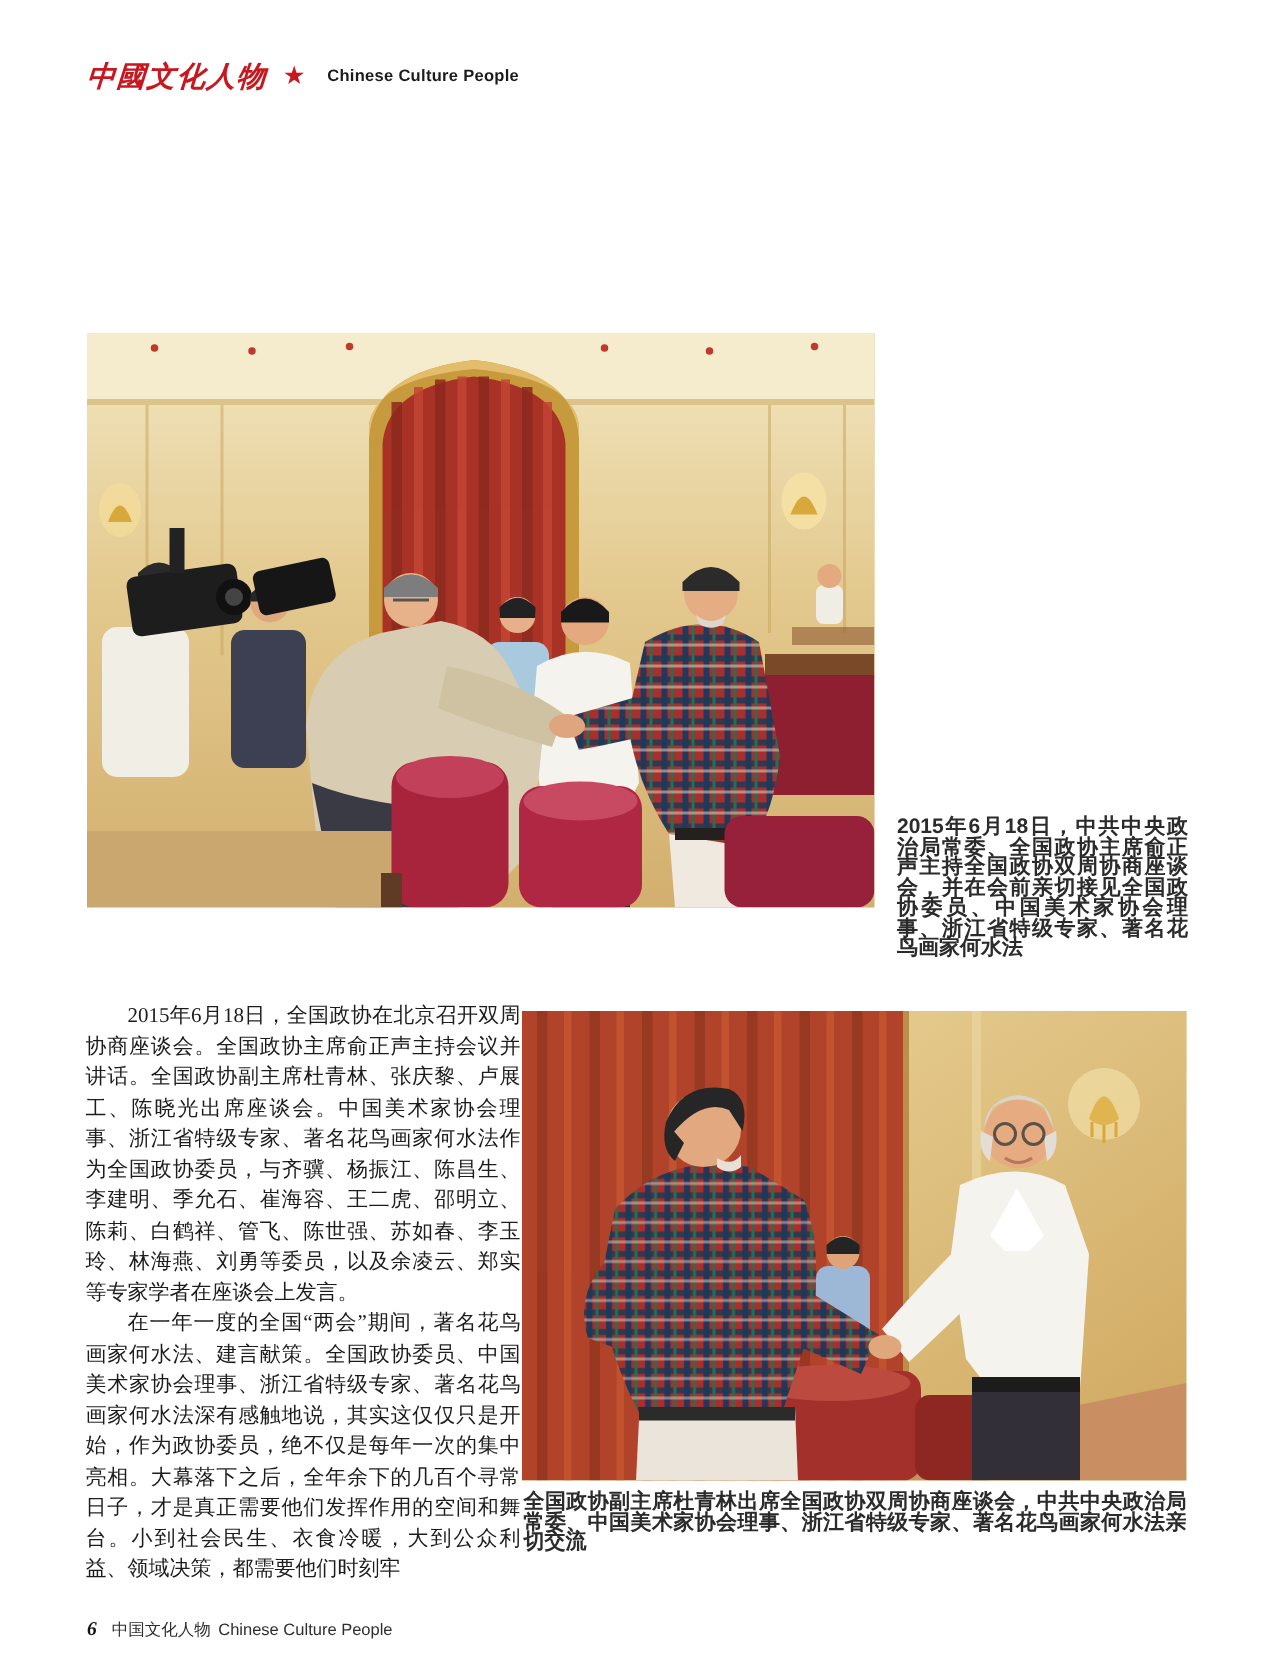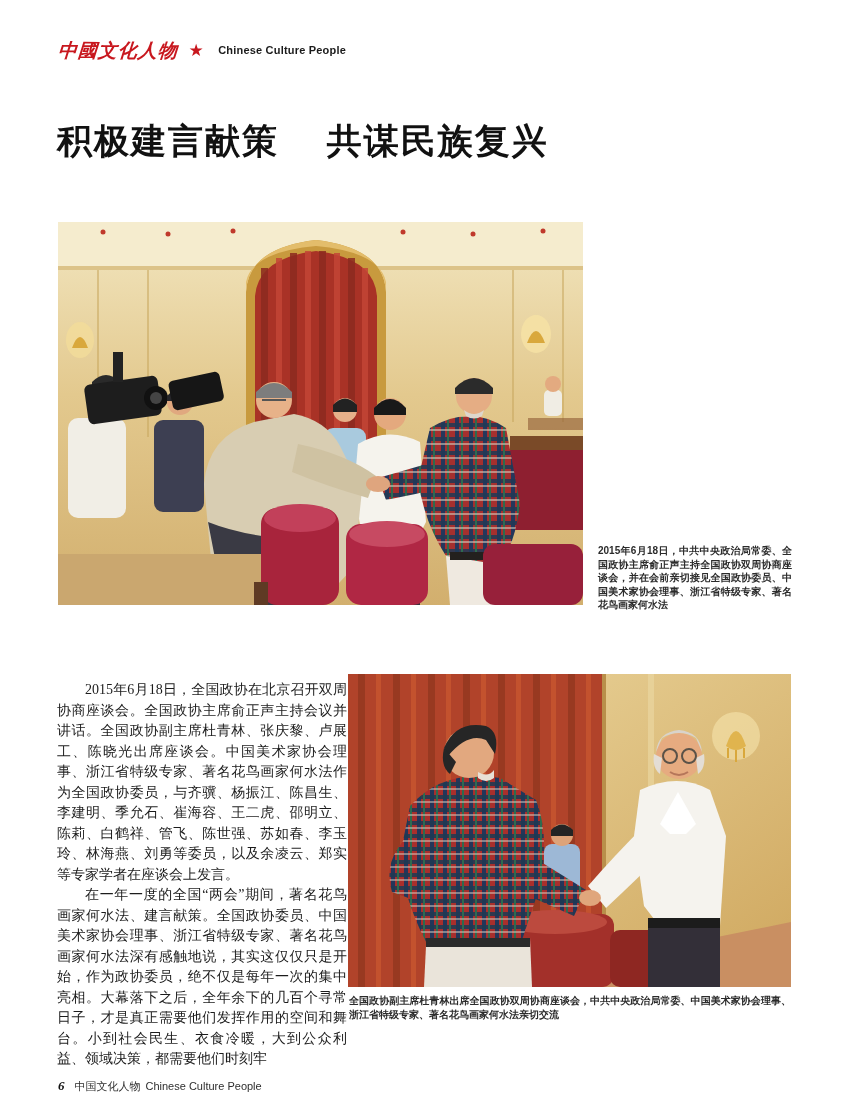--- a/index.html
+++ b/index.html
@@ -14,47 +14,46 @@
   
   .title{position:absolute;left:57px;top:118px;margin:0;width:720px;
          font-family:"Liberation Serif","DejaVu Serif",serif;font-weight:bold;
          font-size:35px;color:#111;letter-spacing:2px;}
   
   .photo{position:absolute;overflow:hidden;background:#d8bc80;}
   .photo1{left:58px;top:222px;width:525px;height:383px;}
   .photo2{left:348px;top:674px;width:443px;height:313px;}
   figure{margin:0;padding:0;}
   
-  .cap{position:absolute;margin:0;font-size:10px;font-weight:600;color:#2b2b2b;line-height:13.5px;
+  .cap{position:absolute;margin:0;font-size:14px;font-weight:600;color:#2b2b2b;line-height:13.5px;
        font-family:"Liberation Sans",sans-serif;text-align:justify;}
   .cap1{left:598px;top:544px;width:194px;}
   .cap2{left:349px;top:994px;width:442px;}
   
   .bodycol{position:absolute;left:57px;top:668px;width:290px;
            font-family:"Liberation Serif","DejaVu Serif",serif;
-           font-size:14px;line-height:20.5px;color:#1c1c1c;text-align:justify;margin-top:12px;}
+           font-size:14px;line-height:20.5px;color:#1c1c1c;text-align:justify;}
   .bodycol p{margin:0;text-indent:2em;}
   
   .pfoot{position:absolute;left:58px;top:1078px;font-size:11px;color:#2e2e2e;white-space:nowrap;}
   .folio{font-family:"Liberation Serif",serif;font-style:italic;font-weight:bold;font-size:13px;
          color:#111;margin-right:10px;}
   .foot-zh{margin-right:5px;}
 </style>
 </head>
 <body>
 
 <div class="page">
 
   <header class="mast">
     <span class="logo-zh">中國文化人物</span>
     <span class="logo-star">★</span>
     <span class="logo-en">Chinese Culture People</span>
   </header>
 
-  <h1 class="title">积极建言献策　 共谋民族复兴</h1>
 
   <figure class="photo photo1">
     <svg width="525" height="383" viewBox="0 0 525 383" xmlns="http://www.w3.org/2000/svg">
       <defs>
         <linearGradient id="wall1" x1="0" y1="0" x2="0" y2="1">
           <stop offset="0" stop-color="#f2e6c0"></stop>
             <stop offset="0.45" stop-color="#e3c98e"></stop>
             <stop offset="1" stop-color="#d2af6e"></stop>
         </linearGradient>
         <pattern id="plaid" width="14" height="14" patternUnits="userSpaceOnUse">

